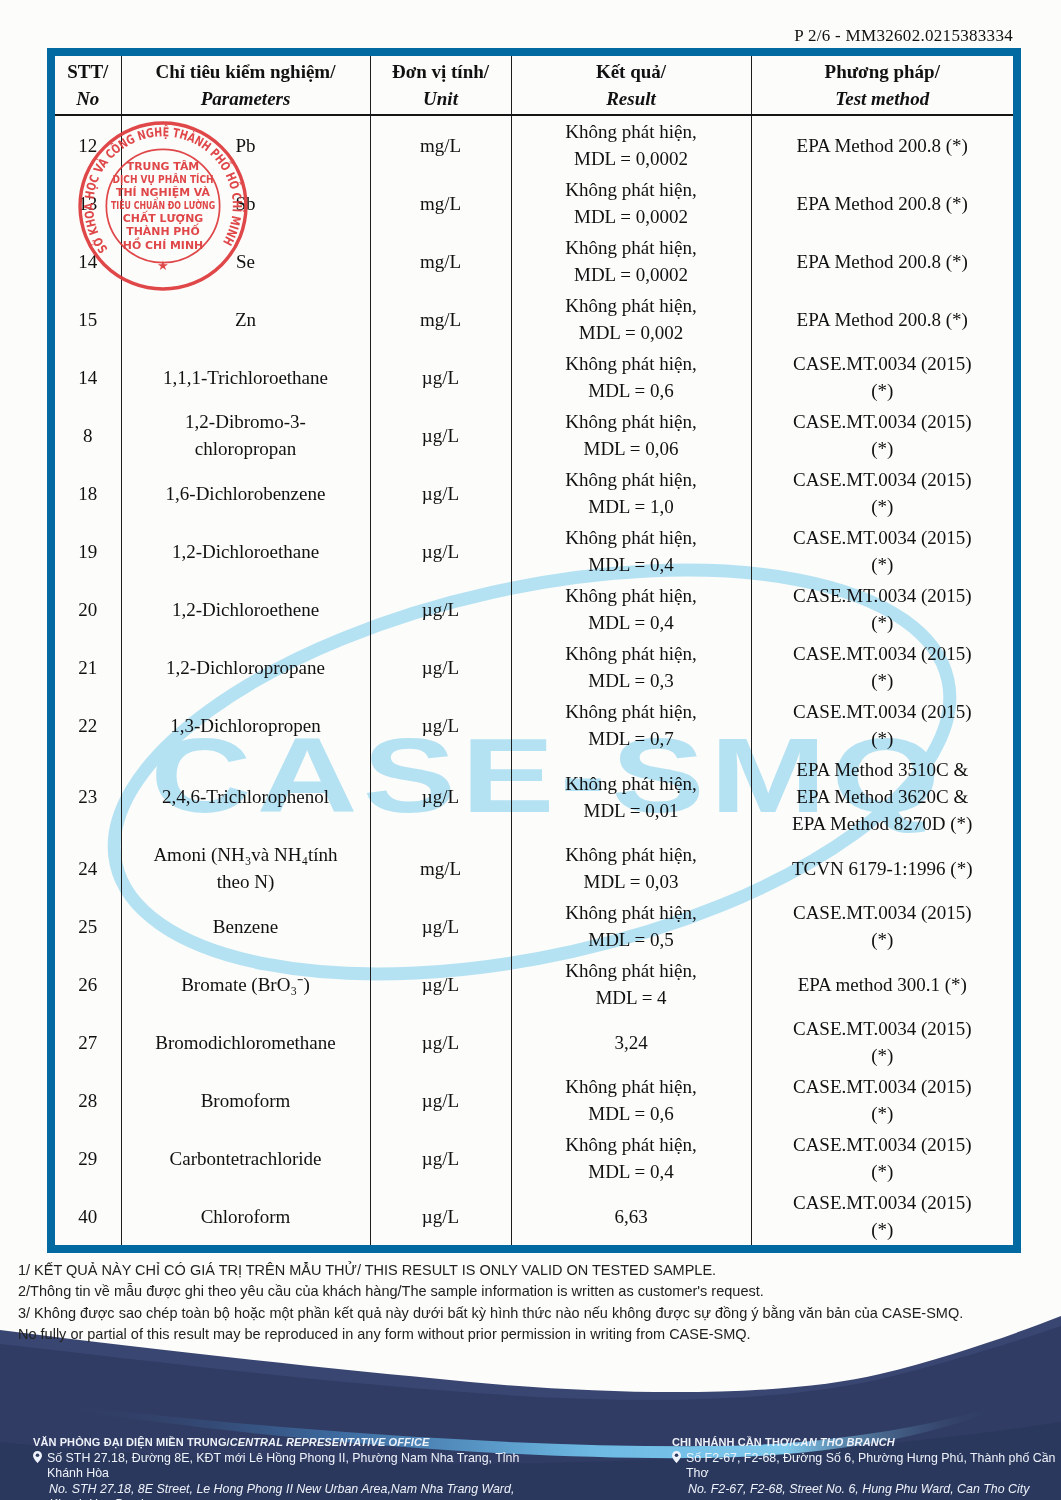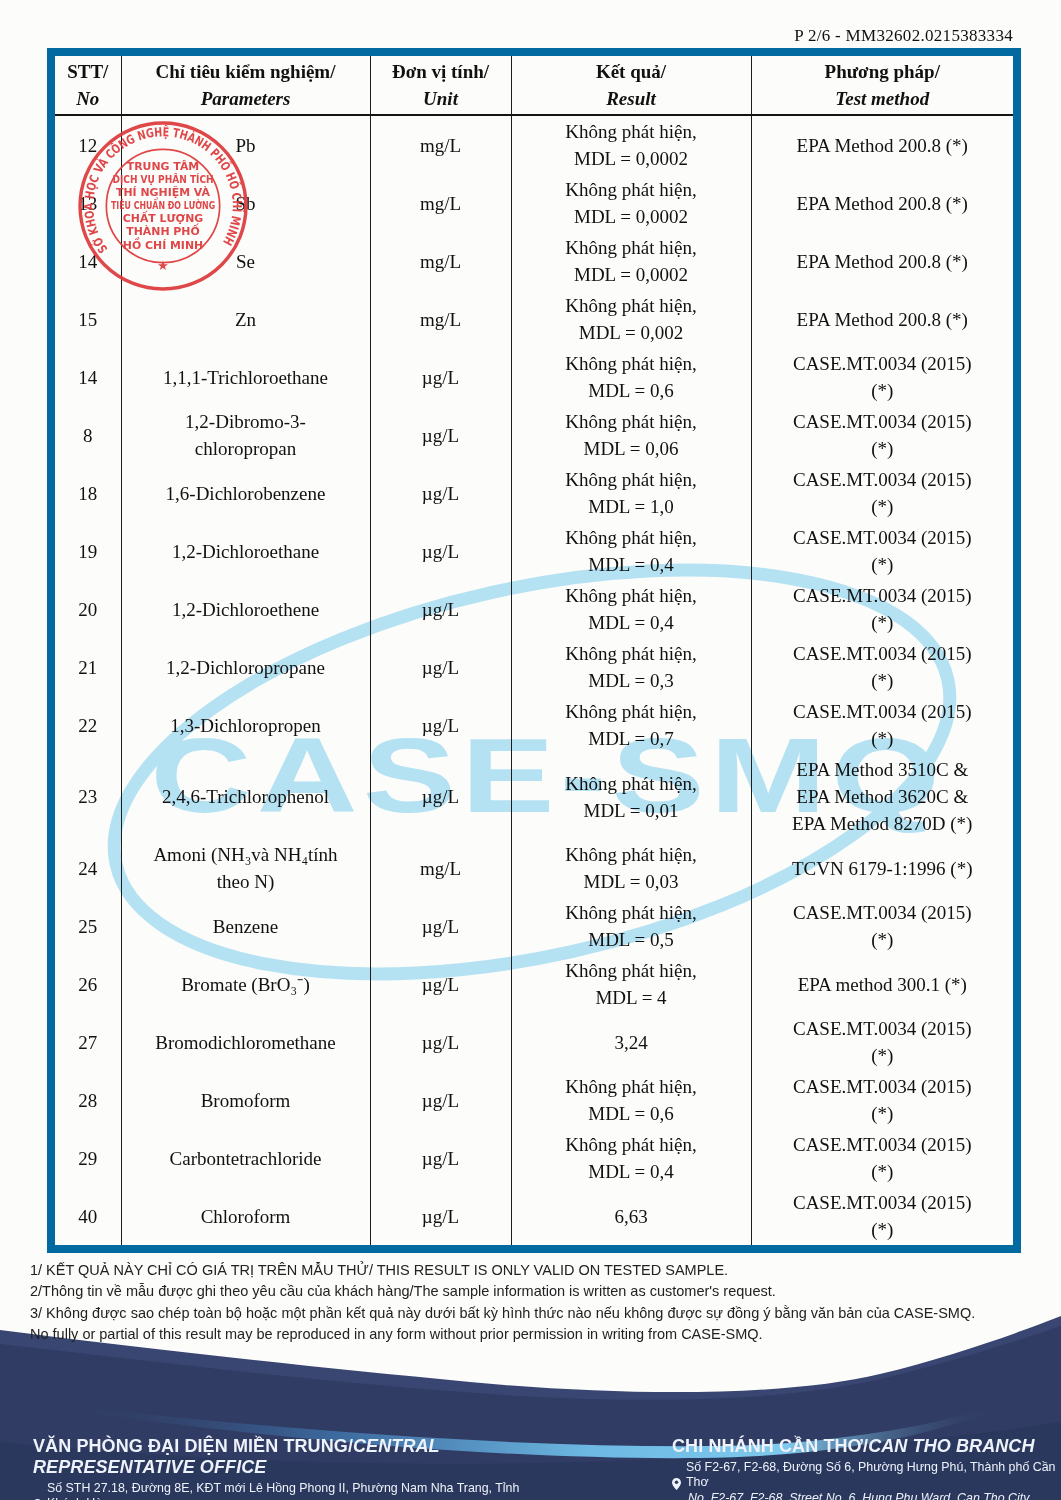--- a/index.html
+++ b/index.html
@@ -26,30 +26,30 @@
   col.w-no{width:70px;}col.w-param{width:249px;}col.w-unit{width:141px;}
   col.w-result{width:240px;}col.w-method{width:266px;}
 
   
   .stamp{position:absolute;left:76px;top:118px;width:174px;height:174px;z-index:3;opacity:.93;}
   .stamp text{font-family:"DejaVu Sans","Liberation Sans",sans-serif;font-weight:bold;fill:var(--stamp);}
   .stamp circle{fill:none;stroke:var(--stamp);}
 
   
   .footnotes{position:absolute;left:18px;top:1260px;width:1020px;z-index:2;
-    font-family:"Liberation Sans",sans-serif;font-size:14.5px;line-height:21.4px;color:#222;margin-left:12px;}
+    font-family:"Liberation Sans",sans-serif;font-size:14.5px;line-height:21.4px;color:#222;}
 
   
   .waves{position:absolute;left:0;top:1300px;z-index:1;}
   .fo-block{position:absolute;z-index:4;color:#eef2fa;font-family:"Liberation Sans",sans-serif;}
   .fo-left{left:33px;top:1436px;width:506px;}
   .fo-right{left:672px;top:1436px;width:385px;}
-  .fo-title{font-size:18px;font-weight:bold;letter-spacing:.1px;}
+  .fo-title{font-size:11px;font-weight:bold;letter-spacing:.1px;}
   .fo-title .en{font-style:italic;}
-  .addr{display:flex;align-items:flex-end;gap:5px;margin-top:3px;font-size:12.4px;line-height:15px;}
+  .addr{display:flex;align-items:flex-start;gap:5px;margin-top:3px;font-size:12.4px;line-height:15px;}
   .addr-en{margin-left:16px;font-style:italic;font-size:12.4px;line-height:15px;margin-top:1px;}
   .f-ico{flex:0 0 auto;display:inline-block;}
 </style>
 </head>
 <body>
 
 <div class="page">
 
   <div class="doc-ref">P 2/6 - MM32602.0215383334</div>
 

